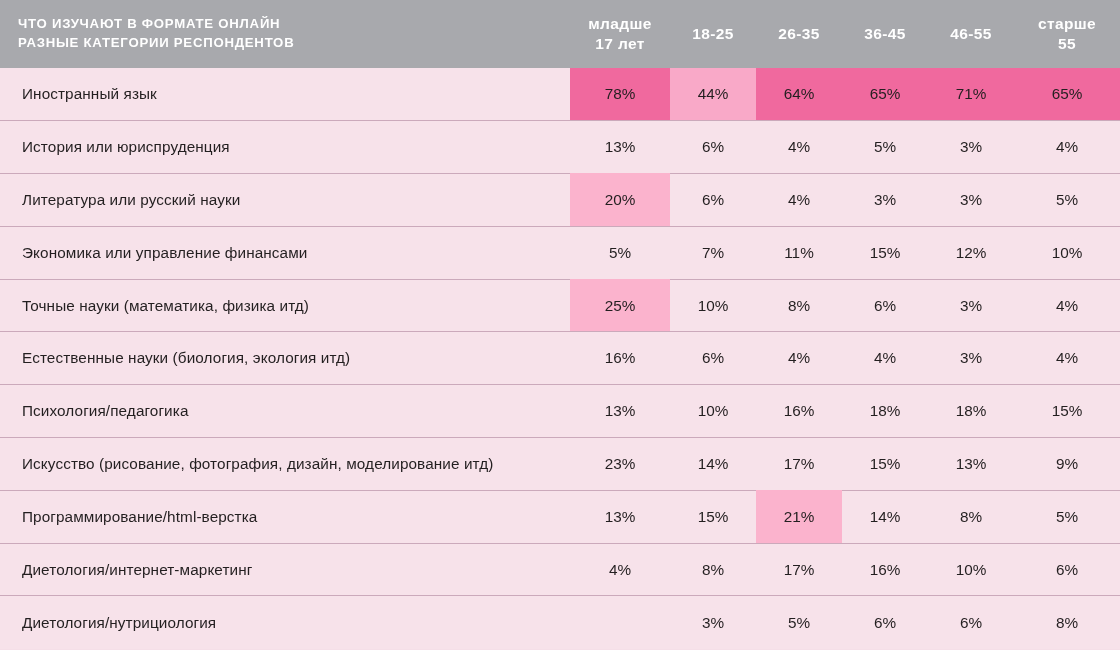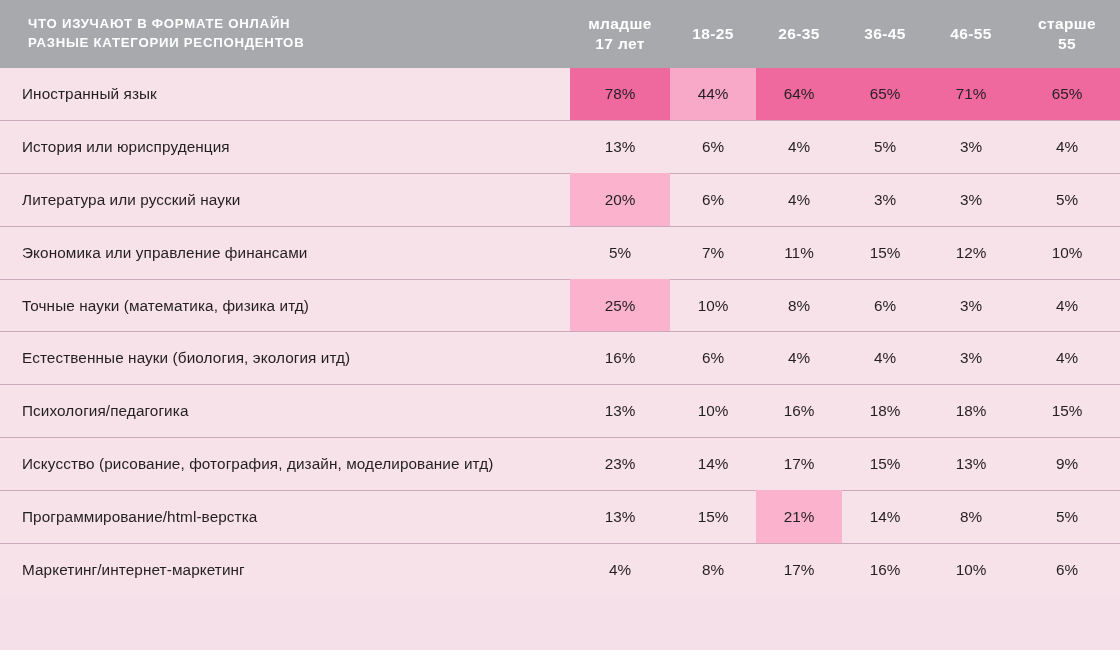--- a/index.html
+++ b/index.html
@@ -34,21 +34,21 @@
   }
   th {
     padding: 0;
     margin: 0;
     color: #ffffff;
     vertical-align: middle;
     font-weight: bold;
   }
   th.title-cell {
     text-align: left;
-    padding-left: 28px;
+    padding-left: 18px;
     padding-right: 10px;
     font-size: 13.2px;
     letter-spacing: 0.75px;
     line-height: 1.42;
     text-transform: uppercase;
   }
   th.title-cell .ttl-line { display: block; white-space: nowrap; }
 
   th.age-cell {
     text-align: center;
@@ -215,23 +215,32 @@
         <tr>
           <td class="label">Программирование/html-верстка</td>
           <td class="val">13%</td>
           <td class="val">15%</td>
           <td class="val hl-soft">21%</td>
           <td class="val">14%</td>
           <td class="val">8%</td>
           <td class="val">5%</td>
         </tr>
         <tr>
-          <td class="label">Маркетинг/интернет-маркетинг</td>
+          <td class="label">Диетология/интернет-маркетинг</td>
           <td class="val">4%</td>
           <td class="val">8%</td>
           <td class="val">17%</td>
           <td class="val">16%</td>
           <td class="val">10%</td>
           <td class="val">6%</td>
+        </tr>
+        <tr>
+          <td class="label">Диетология/нутрициология</td>
+          <td class="val"></td>
+          <td class="val">3%</td>
+          <td class="val">5%</td>
+          <td class="val">6%</td>
+          <td class="val">6%</td>
+          <td class="val">8%</td>
         </tr>
       </tbody>
   </table>
 </div>
 
 </body></html>

